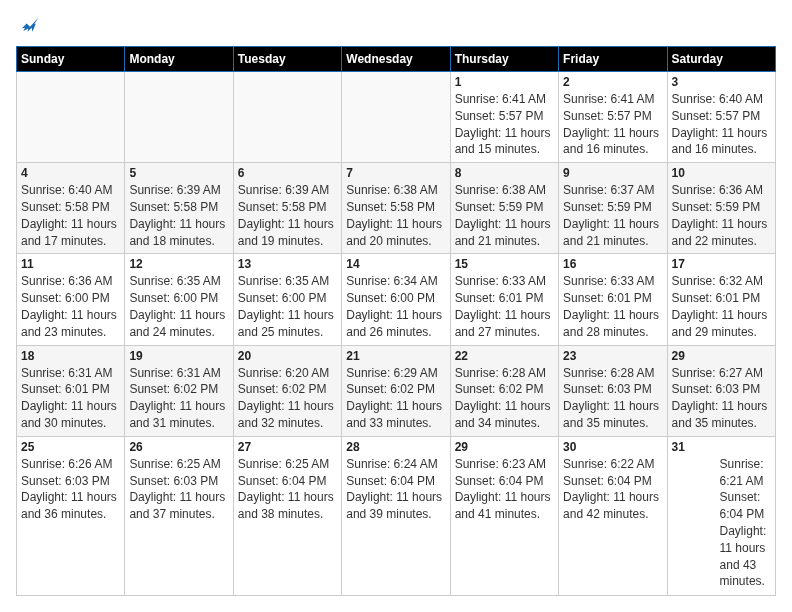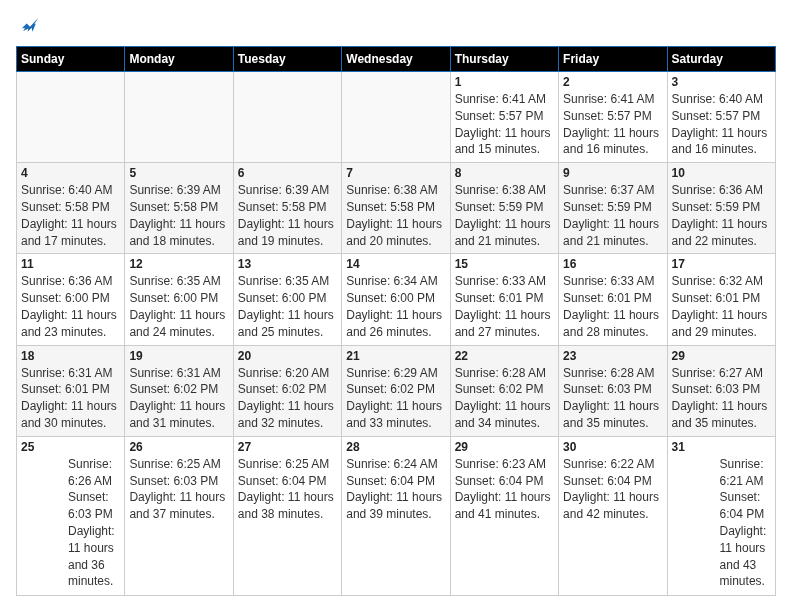--- a/index.html
+++ b/index.html
@@ -319,21 +319,21 @@
             <span class="day-number">29</span>
             <div class="day-info" style="white-space: pre-line;">Sunrise: 6:27 AM
 Sunset: 6:03 PM
 Daylight: 11 hours
 and 35 minutes.</div>
           </td>
         </tr>
         <tr>
           <td>
             <span class="day-number">25</span>
-            <div class="day-info" style="white-space: pre-line; margin-left: 47px;">Sunrise: 6:26 AM
+            <div class="day-info" style="white-space: pre-line;">Sunrise: 6:26 AM
 Sunset: 6:03 PM
 Daylight: 11 hours
 and 36 minutes.</div>
           </td>
           <td>
             <span class="day-number">26</span>
             <div class="day-info" style="white-space: pre-line;">Sunrise: 6:25 AM
 Sunset: 6:03 PM
 Daylight: 11 hours
 and 37 minutes.</div>

